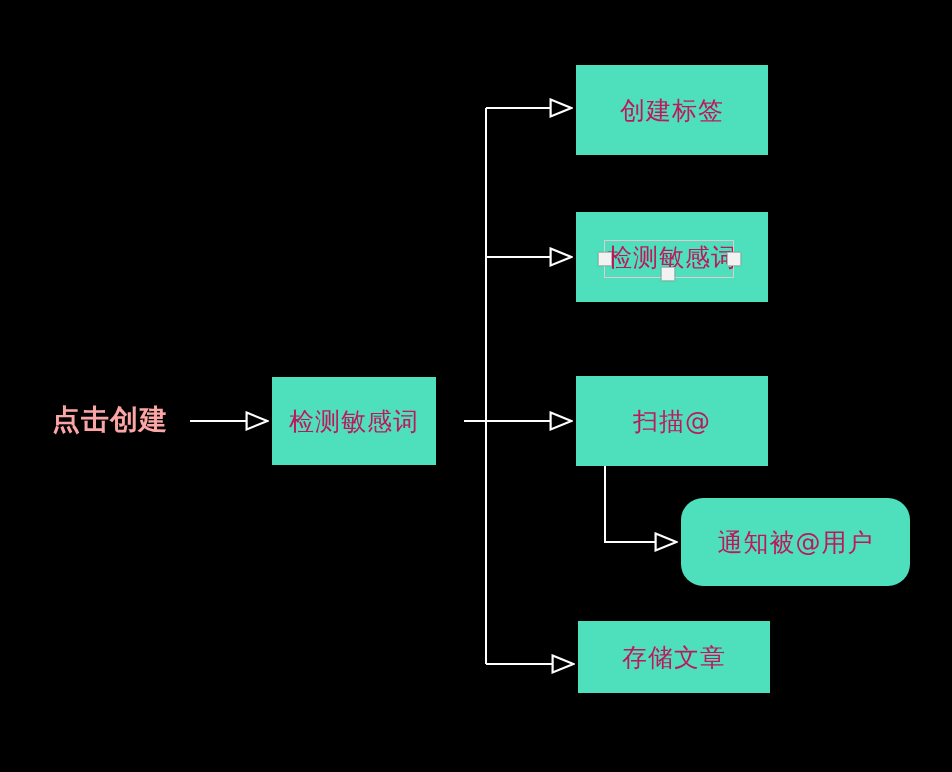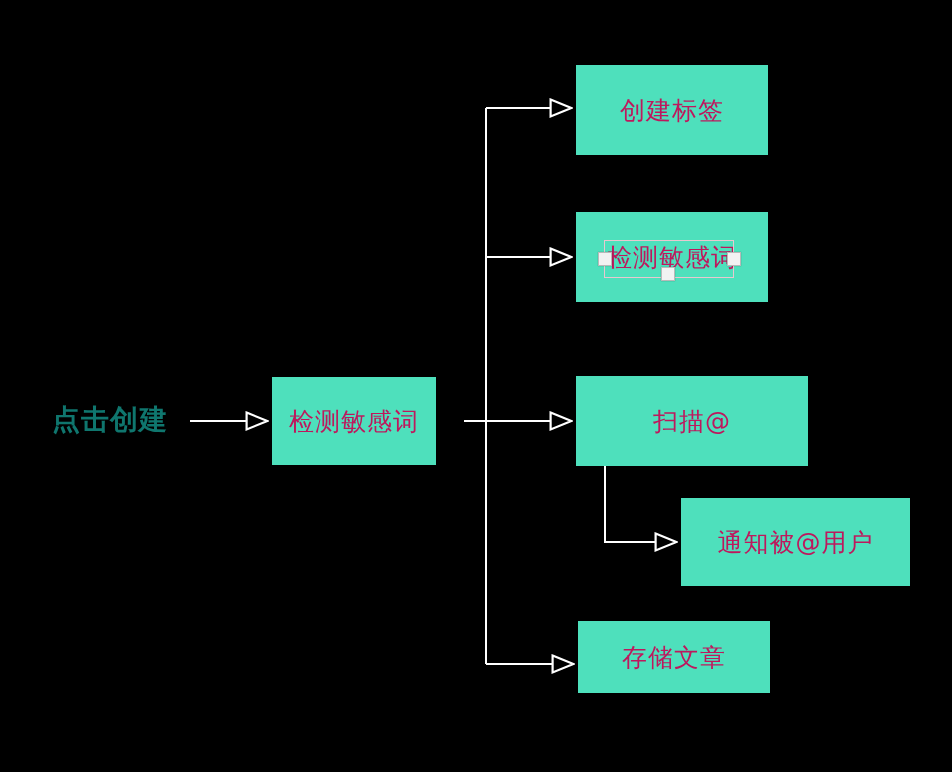--- a/index.html
+++ b/index.html
@@ -29,21 +29,21 @@
     color: #be185d;
     font-size: 25px;
     font-family: "DejaVu Sans", "Liberation Sans", sans-serif;
     letter-spacing: 1px;
     line-height: 1;
     white-space: nowrap;
     user-select: none;
   }
   .plain-label {
     position: absolute;
-    color: #0f766e;
+    color: #fca5a5;
     font-size: 28px;
     font-weight: bold;
     font-family: "DejaVu Sans", "Liberation Sans", sans-serif;
     letter-spacing: 1px;
     line-height: 1;
     white-space: nowrap;
     user-select: none;
   }
   #edges {
     position: absolute;
@@ -108,25 +108,25 @@
   </div>
 
   <div class="node" style="left:576px; top:65px; width:192px; height:90px;">
     <span class="node-label">创建标签</span>
   </div>
 
   <div class="node" style="left:576px; top:212px; width:192px; height:90px;">
     <span class="node-label">检测敏感词</span>
   </div>
 
-  <div class="node" style="left:576px; top:376px; width:232px; height:90px;">
+  <div class="node" style="left:576px; top:376px; width:192px; height:90px;">
     <span class="node-label">扫描@</span>
   </div>
 
-  <div class="node" style="left:681px; top:498px; width:229px; height:88px;">
+  <div class="node" style="left:681px; top:498px; width:229px; height:88px;border-radius:22px;">
     <span class="node-label">通知被@用户</span>
   </div>
 
   <div class="node" style="left:578px; top:621px; width:192px; height:72px;">
     <span class="node-label">存储文章</span>
   </div>
 
   <div class="sel-rect" style="left:604px; top:240px; width:130px; height:38px;"></div>
   <div class="handle" style="left:598px; top:252px;"></div>
   <div class="handle" style="left:727px; top:252px;"></div>

